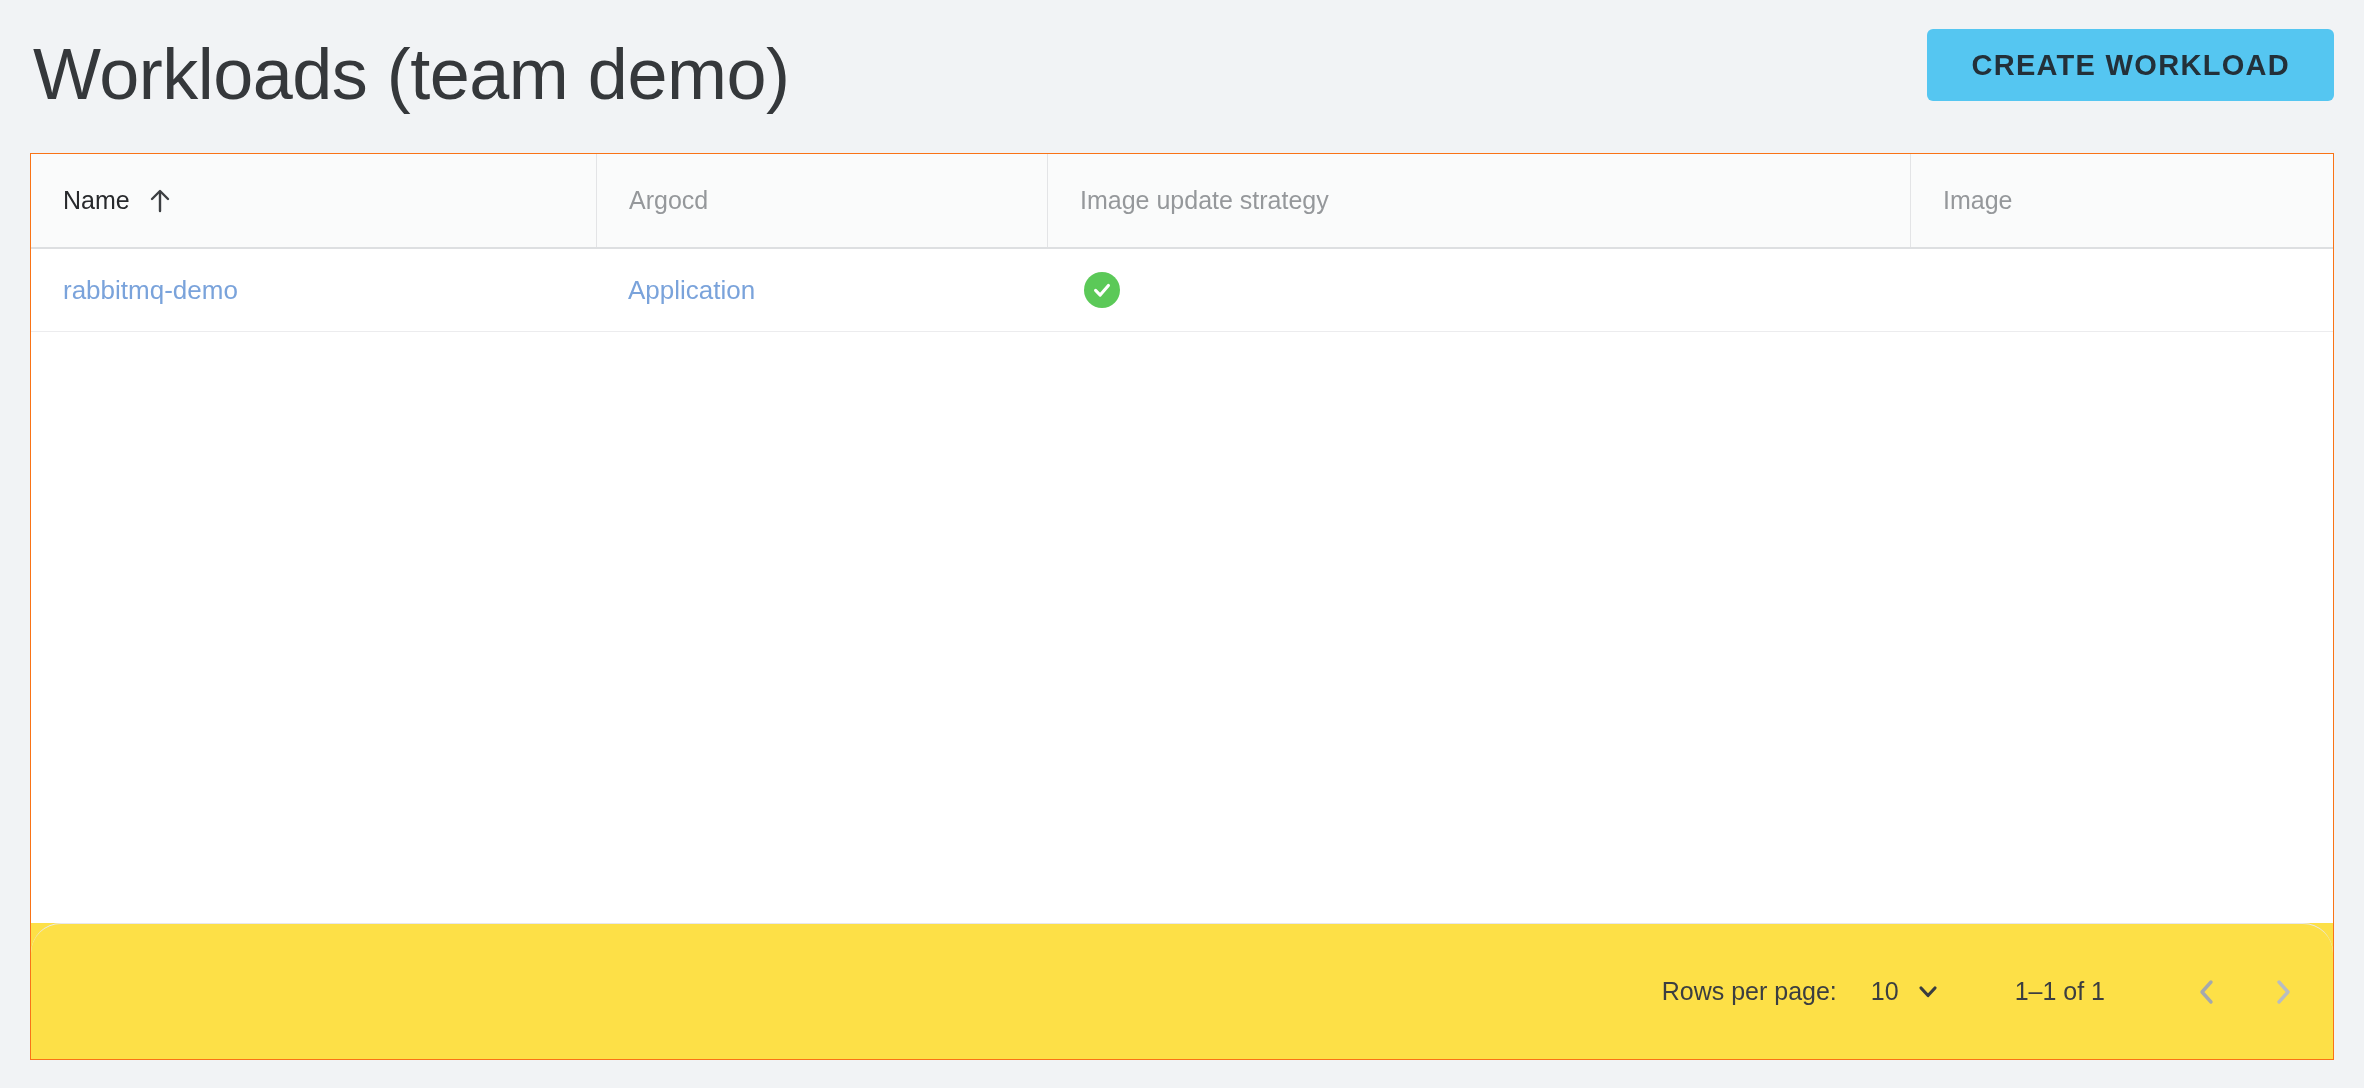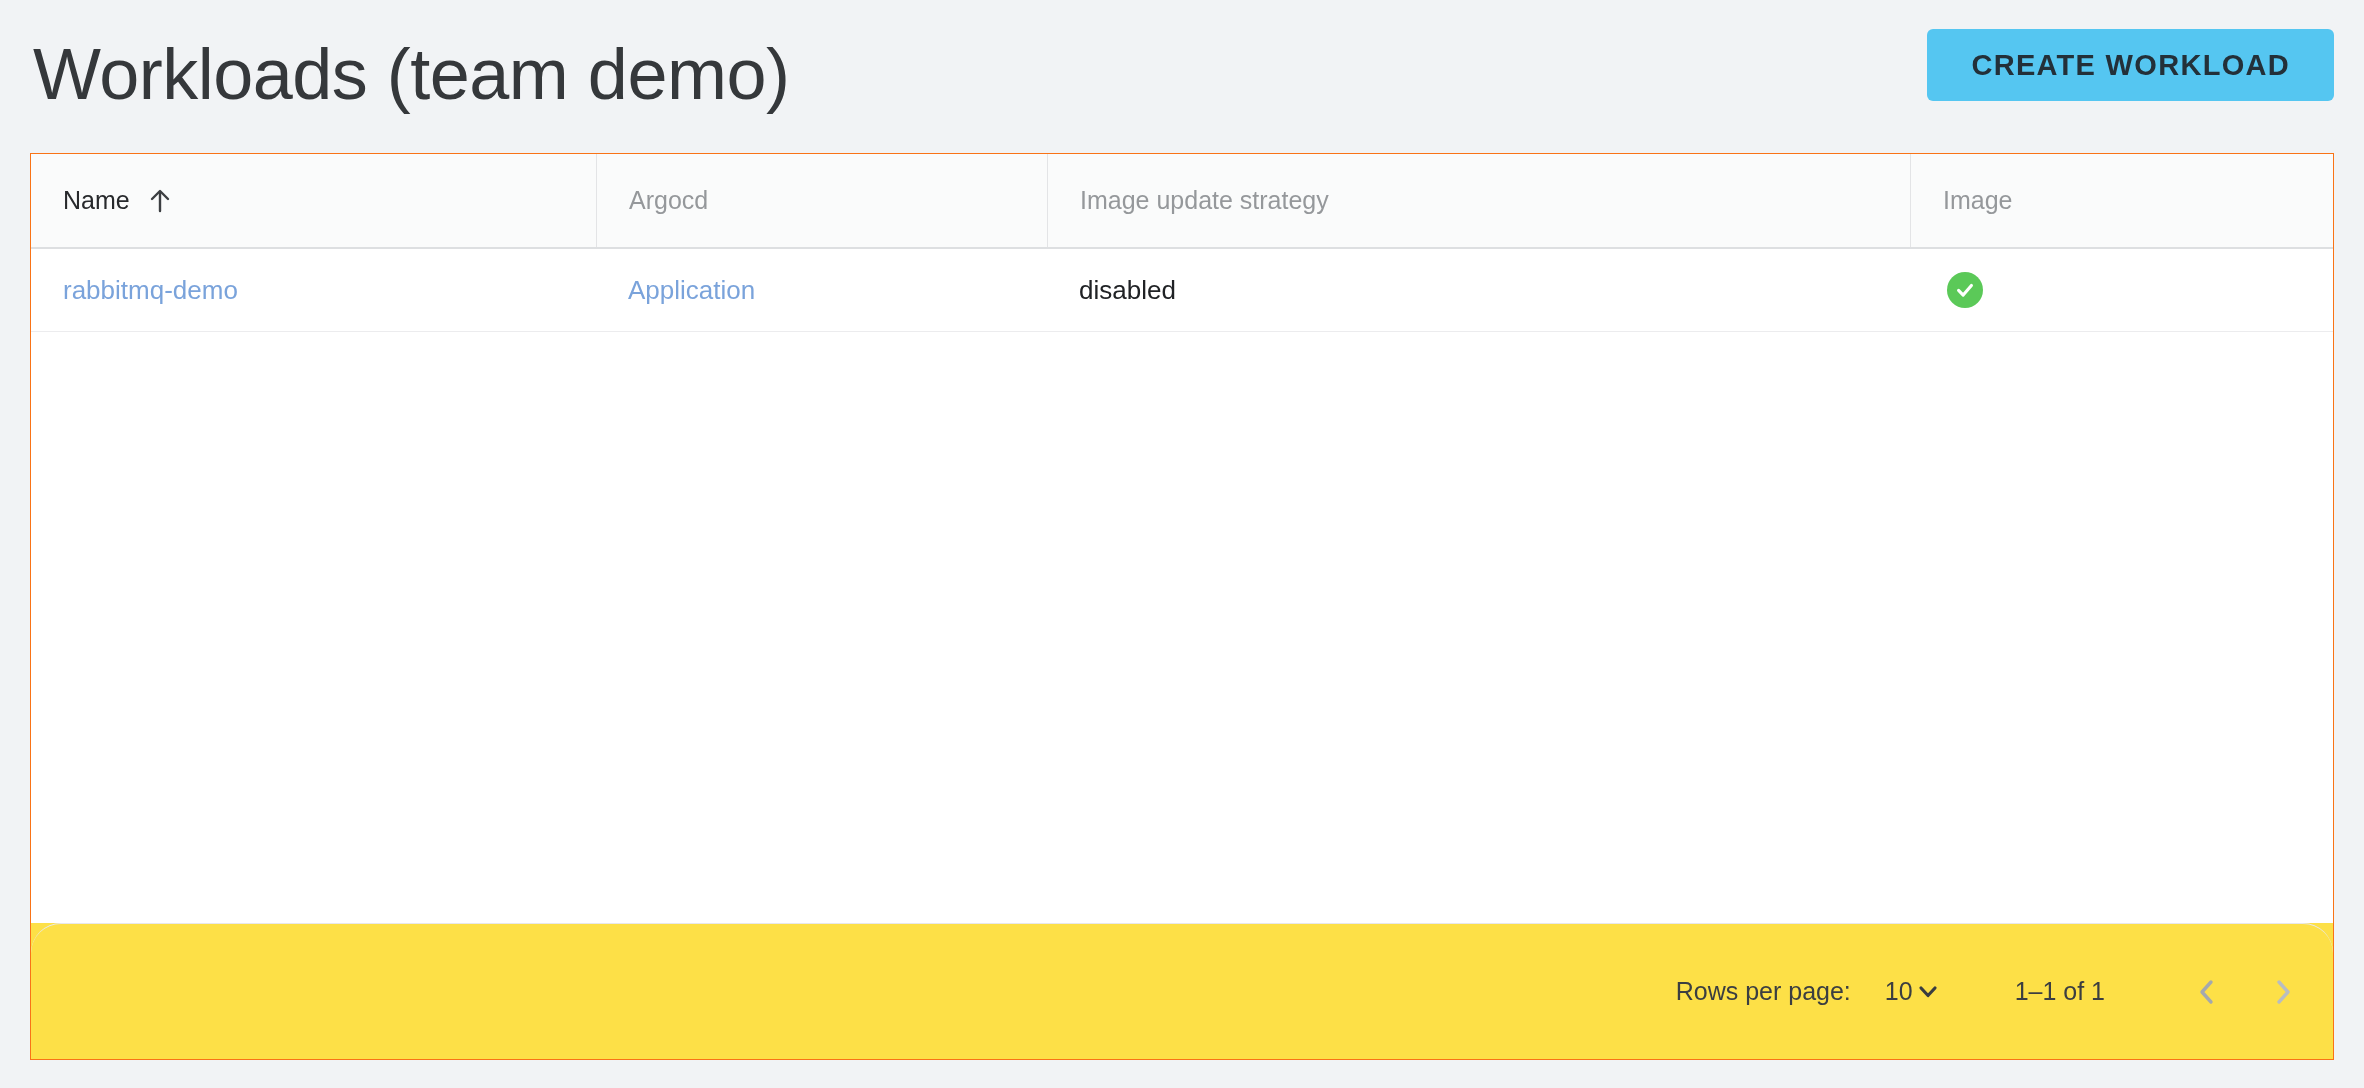--- a/index.html
+++ b/index.html
@@ -122,20 +122,21 @@
     justify-content: flex-end;
     padding-right: 26px;
     font-size: 25px;
     color: #3b3e41;
     border-radius: 30px;
   }
   .rpp-label { margin-right: 34px; }
   .rpp-select {
     display: inline-flex;
     align-items: center;
+    gap: 14px;
     cursor: pointer;
     margin-right: 72px;
   }
   .range-label { margin-right: 78px; }
   .pg-btn {
     width: 48px;
     height: 48px;
     background: transparent;
     border: none;
     display: inline-flex;
@@ -179,23 +180,20 @@
       </div>
     </div>
 
     <div class="tr">
       <div class="td col-name">
         <a class="cell-link">rabbitmq-demo</a>
       </div>
       <div class="td col-argocd">
         <a class="cell-link">Application</a>
       </div>
-      <div class="td col-strategy">
-        <span class="cell-text">disabled</span>
-      </div>
       <div class="td col-status">
         <span class="status-badge">
           <svg width="22" height="22" viewBox="0 0 24 24" fill="none" stroke="#ffffff" stroke-width="3.4" stroke-linecap="round" stroke-linejoin="round">
             <polyline points="5,12.5 10,17.5 19,7"></polyline>
           </svg>
         </span>
       </div>
     </div>
 
     <div class="filler"></div>

